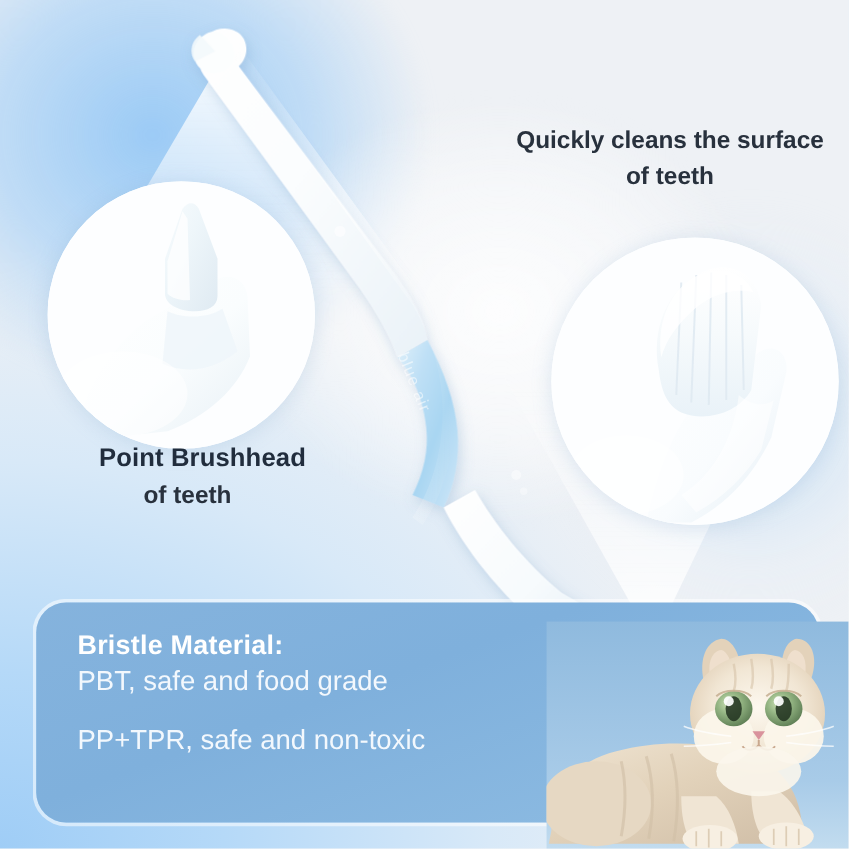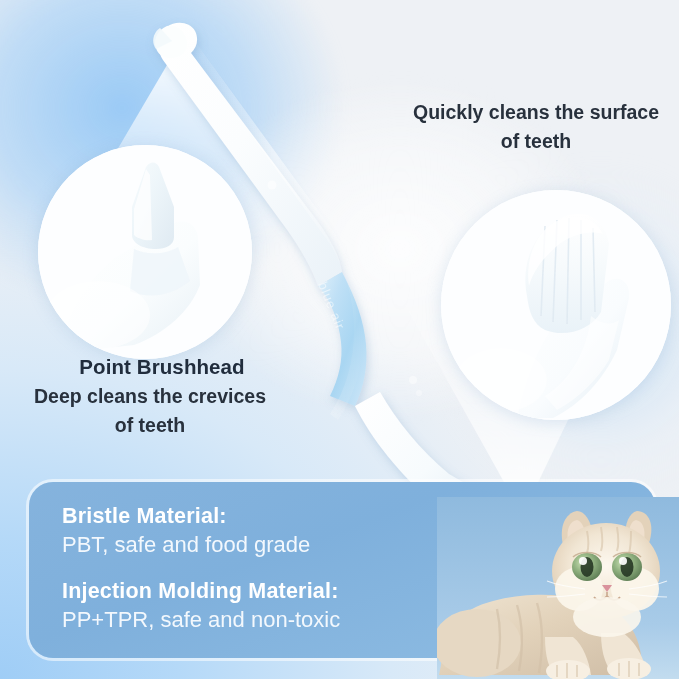--- a/index.html
+++ b/index.html
@@ -313,32 +313,30 @@
     </svg>
   </div>
 
   <div class="caption cap-round">
     <div class="desc">Quickly cleans the surface</div>
     <div class="desc">of teeth</div>
   </div>
 
   <div class="caption cap-point">
     <div class="title">Point Brushhead</div>
-    <div class="desc">Deep cleans the crevices</div>
     <div class="desc">of teeth</div>
   </div>
 
   <div class="panel">
     <div class="panel-inner">
       <div class="panel-row">
         <div class="panel-label">Bristle Material:</div>
         <div class="panel-value">PBT, safe and food grade</div>
       </div>
       <div class="panel-row">
-        <div class="panel-label">Injection Molding Material:</div>
         <div class="panel-value">PP+TPR, safe and non-toxic</div>
       </div>
     </div>
   </div>
 
   <div class="cat-wrap">
     <svg viewBox="0 0 242 182">
       <defs>
         <linearGradient id="catFurA" x1="0" y1="0" x2="1" y2="1">
           <stop offset="0%" stop-color="#efe4d2"></stop>

